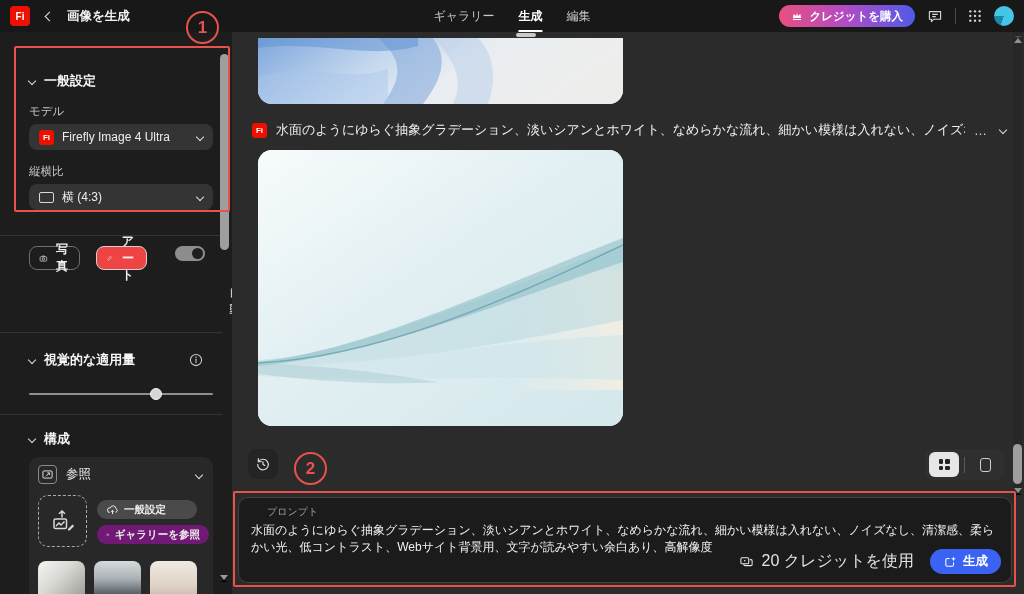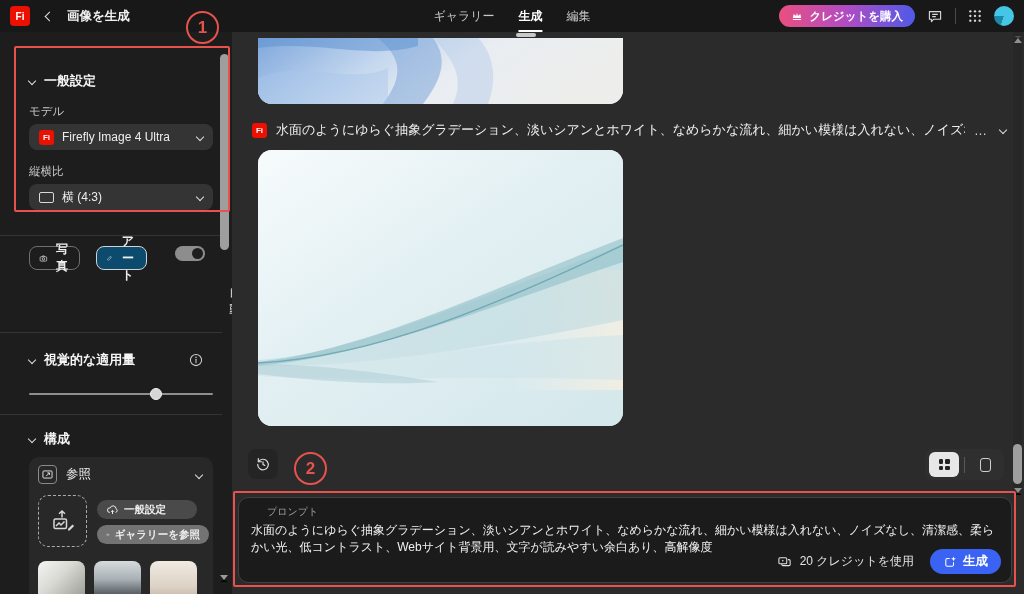--- a/index.html
+++ b/index.html
@@ -36,40 +36,40 @@
   .sidebar{position:absolute;top:32px;left:0;width:232px;bottom:0;background:var(--side-bg);overflow:hidden;padding:0 19px 0 29px;}
   .sec-header{display:flex;align-items:center;gap:9px;font-size:13px;font-weight:bold;color:#f5f5f5;cursor:pointer;}
   .chev{width:6px;height:6px;border-left:1.6px solid #dedede;border-bottom:1.6px solid #dedede;transform:rotate(-45deg);display:inline-block;flex:0 0 auto;}
   .field-label{font-size:11.5px;color:#c9c9c9;margin-top:14px;}
   .dropdown{margin-top:5px;height:26px;width:100%;border-radius:8px;background:#343434;display:flex;align-items:center;gap:8px;padding:0 10px;font-size:12px;color:#ededed;border:none;cursor:pointer;}
   .dropdown .chev{margin-left:auto;}
   .aspect-icon{width:15px;height:11px;border:1.4px solid #d8d8d8;border-radius:2px;flex:0 0 auto;}
   .divider{height:1px;background:#343434;margin-left:-29px;width:222px;}
   .ct-row{display:flex;align-items:flex-start;margin-top:10px;gap:16px;}
   .ct-btn{height:24px;border-radius:8px;padding:0 9px;display:flex;align-items:center;gap:6px;font-size:12px;font-weight:bold;color:#eee;background:transparent;border:1px solid #6f6f6f;cursor:pointer;}
-  .ct-btn.selected{background:#0c4a6e;border:1.6px solid #d2d2d2;}
+  .ct-btn.selected{background:#ef4444;border:1.6px solid #d2d2d2;}
   .toggle{margin-left:12px;width:30px;height:15px;border-radius:8px;background:#8d8d8d;position:relative;border:none;cursor:pointer;flex:0 0 auto;}
   .toggle .knob{position:absolute;right:2px;top:2px;width:11px;height:11px;border-radius:50%;background:#1e1e1e;}
   .toggle-label{font-size:12px;color:#e8e8e8;margin-left:8px;margin-top:38px;}
   .vi-header{margin-top:18px;display:flex;align-items:center;}
   .vi-header .info{margin-left:auto;margin-right:10px;}
   .slider{position:relative;margin-top:19px;height:12px;cursor:pointer;}
   .slider .track{position:absolute;top:5px;left:0;right:0;height:2px;border-radius:1px;background:#8f8f8f;}
   .slider .knob{position:absolute;top:0;width:12px;height:12px;border-radius:50%;background:#d6d6d6;border:1.5px solid #f2f2f2;transform:translateX(-6px);}
   .comp-panel{margin-top:9px;margin-left:0;width:184px;background:var(--panel);border-radius:10px;padding:8px 9px;}
   .ref-row{display:flex;align-items:center;gap:9px;cursor:pointer;}
   .ref-icon-box{width:19px;height:19px;border:1.2px solid #8a8a8a;border-radius:4px;display:flex;align-items:center;justify-content:center;}
   .ref-label{font-size:12.5px;color:#ededed;}
   .ref-row .chev{margin-left:auto;margin-right:2px;}
   .upload-row{display:flex;margin-top:11px;gap:10px;}
   .dash-box{width:49px;height:52px;border:1.5px dashed #ababab;border-radius:10px;display:flex;align-items:center;justify-content:center;background:transparent;cursor:pointer;flex:0 0 auto;}
   .up-col{display:flex;flex-direction:column;gap:6px;padding-top:5px;}
   .pill-btn{height:19px;border-radius:10px;display:flex;align-items:center;gap:5px;padding:0 9px;font-size:10.5px;font-weight:bold;color:#eee;border:none;cursor:pointer;white-space:nowrap;}
   .pill-btn.add{background:#4a4a4a;width:100px;}
-  .pill-btn.browse{background:#737373;width:112px;}
+  .pill-btn.browse{background:#701a75;width:112px;}
   .thumb-grid{margin-top:14px;display:grid;grid-template-columns:repeat(3,47px);gap:10px 9px;}
   .thumb{width:47px;height:46px;border-radius:8px;border:none;cursor:pointer;}
   .th-bird{background:linear-gradient(135deg,#f4f4f2 0%,#d9d9d4 40%,#aeaea8 75%,#8f8f89 100%);}
   .th-mountain{background:linear-gradient(180deg,#d6dadd 0%,#a9b0b5 40%,#5d6368 70%,#26292d 100%);}
   .th-room{background:linear-gradient(180deg,#f0eae2 0%,#ddd2c5 55%,#b3a695 100%);}
   .side-scroll-thumb{position:absolute;right:3px;top:22px;width:9px;height:196px;border-radius:5px;background:#9e9e9e;border:none;cursor:pointer;}
   .side-scroll-down{position:absolute;right:4px;bottom:12px;width:0;height:0;border-left:4px solid transparent;border-right:4px solid transparent;border-top:5px solid #9a9a9a;background:none;cursor:pointer;}
 
   
   .main{position:absolute;left:232px;top:32px;right:0;bottom:0;background:var(--main-bg);}
@@ -86,21 +86,21 @@
   .vt-btn{width:30px;height:25px;border-radius:6px;border:none;display:flex;align-items:center;justify-content:center;cursor:pointer;background:transparent;}
   .vt-btn.active{background:#e7e7e7;}
   .vt-grid{display:grid;grid-template-columns:repeat(2,4.5px);gap:2px;}
   .vt-grid span{width:4.5px;height:4.5px;border-radius:1.2px;background:#222;}
   .vt-divider{width:1px;height:16px;background:#585858;}
   .vt-single{width:11px;height:14px;border:1.6px solid #cfcfcf;border-radius:3px;}
   .prompt-panel{position:absolute;left:6px;top:465px;width:774px;height:86px;background:#1b1b1c;border:1px solid #414141;border-radius:10px;padding:7px 12px;cursor:text;}
   .prompt-label{font-size:10px;color:#9b9b9b;margin-left:16px;}
   .prompt-text{margin-top:3px;font-size:12px;line-height:17px;color:#f1f1f1;max-height:36px;overflow:hidden;}
   .panel-actions{position:absolute;right:10px;bottom:8px;display:flex;align-items:center;gap:16px;}
-  .credits-note{display:flex;align-items:center;gap:8px;font-size:12px;color:#e3e3e3;}
+  .credits-note{display:flex;align-items:center;gap:8px;font-size:16px;color:#e3e3e3;}
   .generate-btn{height:25px;border-radius:13px;background:var(--blue);border:none;color:#fff;font-size:12.5px;font-weight:bold;display:flex;align-items:center;gap:6px;padding:0 13px;cursor:pointer;}
   .main-scroll{position:absolute;right:2px;top:0;width:9px;height:460px;background:#272727;}
   .ms-up{position:absolute;top:4px;left:0.5px;width:0;height:0;border-left:4px solid transparent;border-right:4px solid transparent;border-bottom:5px solid #8f8f8f;background:none;cursor:pointer;}
   .ms-thumb{position:absolute;top:412px;left:0;width:9px;height:40px;border-radius:5px;background:#9e9e9e;border:none;cursor:pointer;}
   .ms-down{position:absolute;top:456px;left:0.5px;width:0;height:0;border-left:4px solid transparent;border-right:4px solid transparent;border-top:5px solid #8f8f8f;background:none;cursor:pointer;}
 
   
   .ann-box{position:absolute;border:2.5px solid var(--red);border-radius:2px;z-index:40;pointer-events:none;}
   .ann-box.one{left:14px;top:46px;width:216px;height:166px;}
   .ann-box.two{left:233px;top:491px;width:783px;height:96px;}

